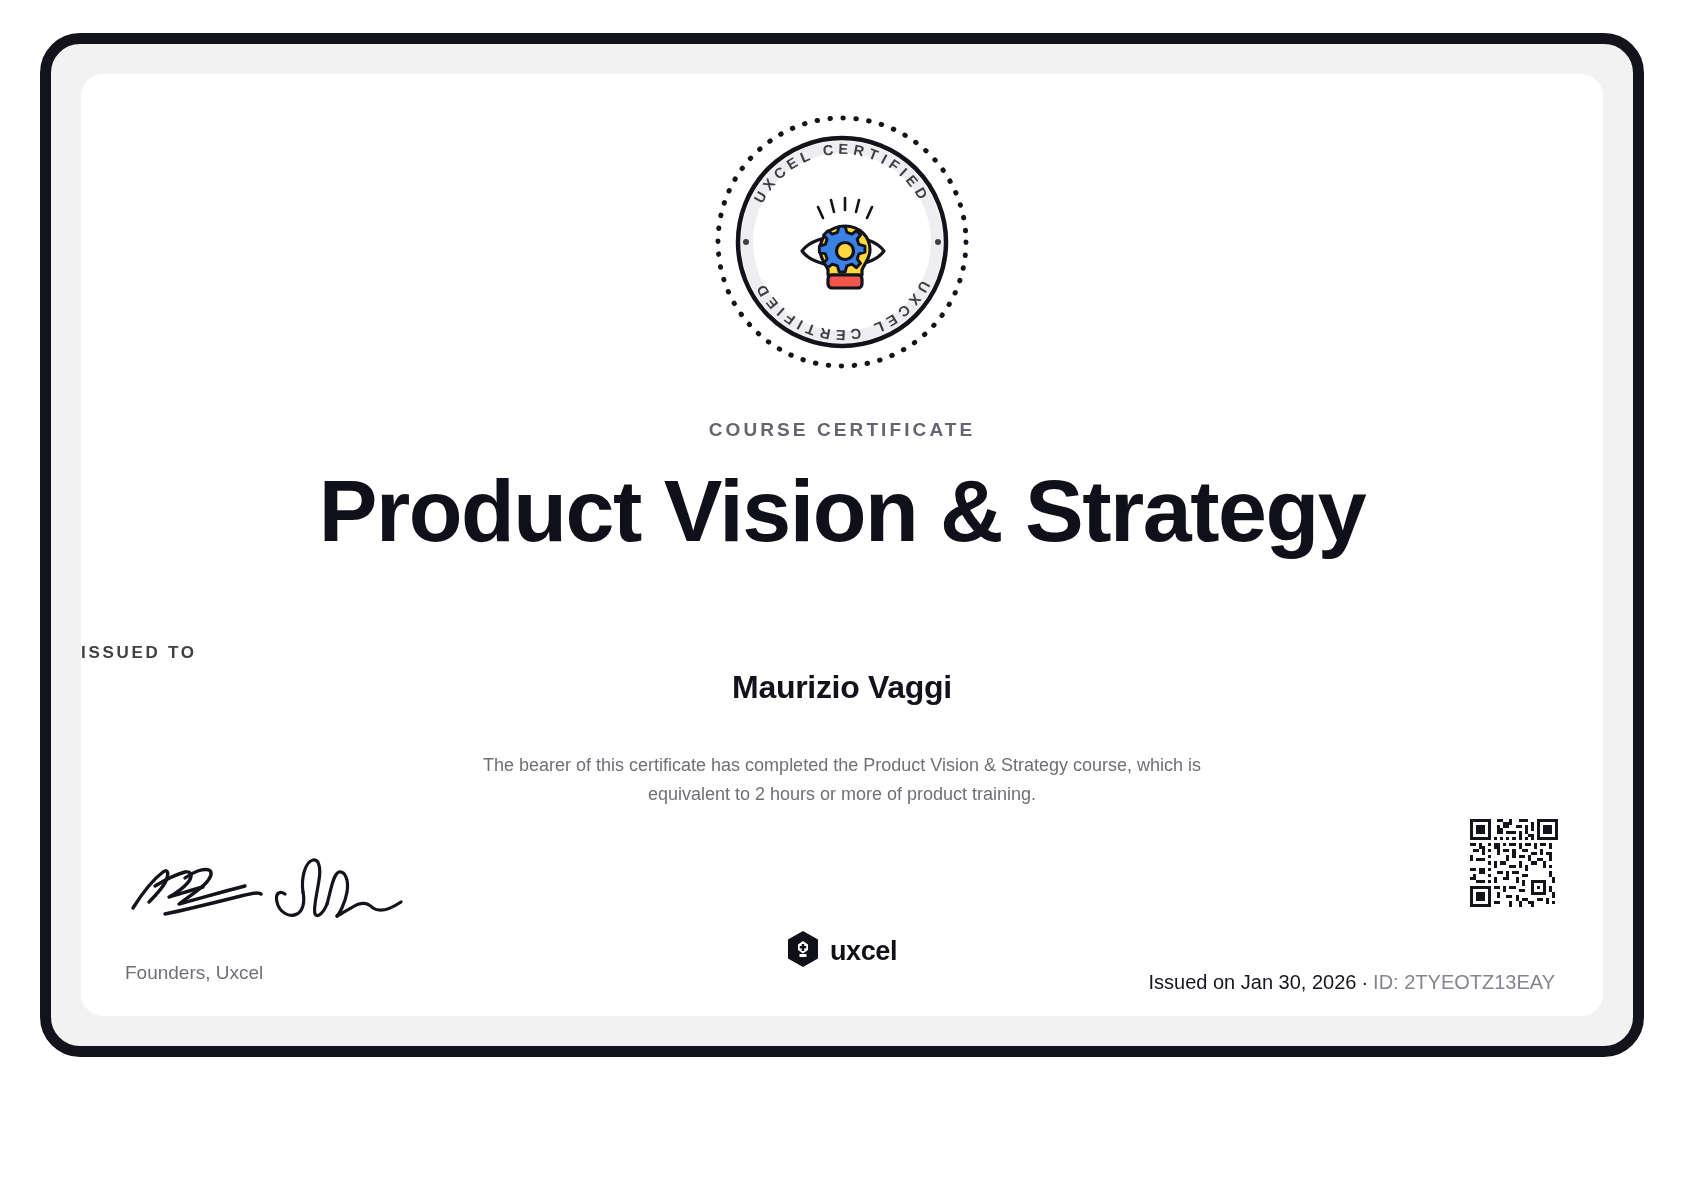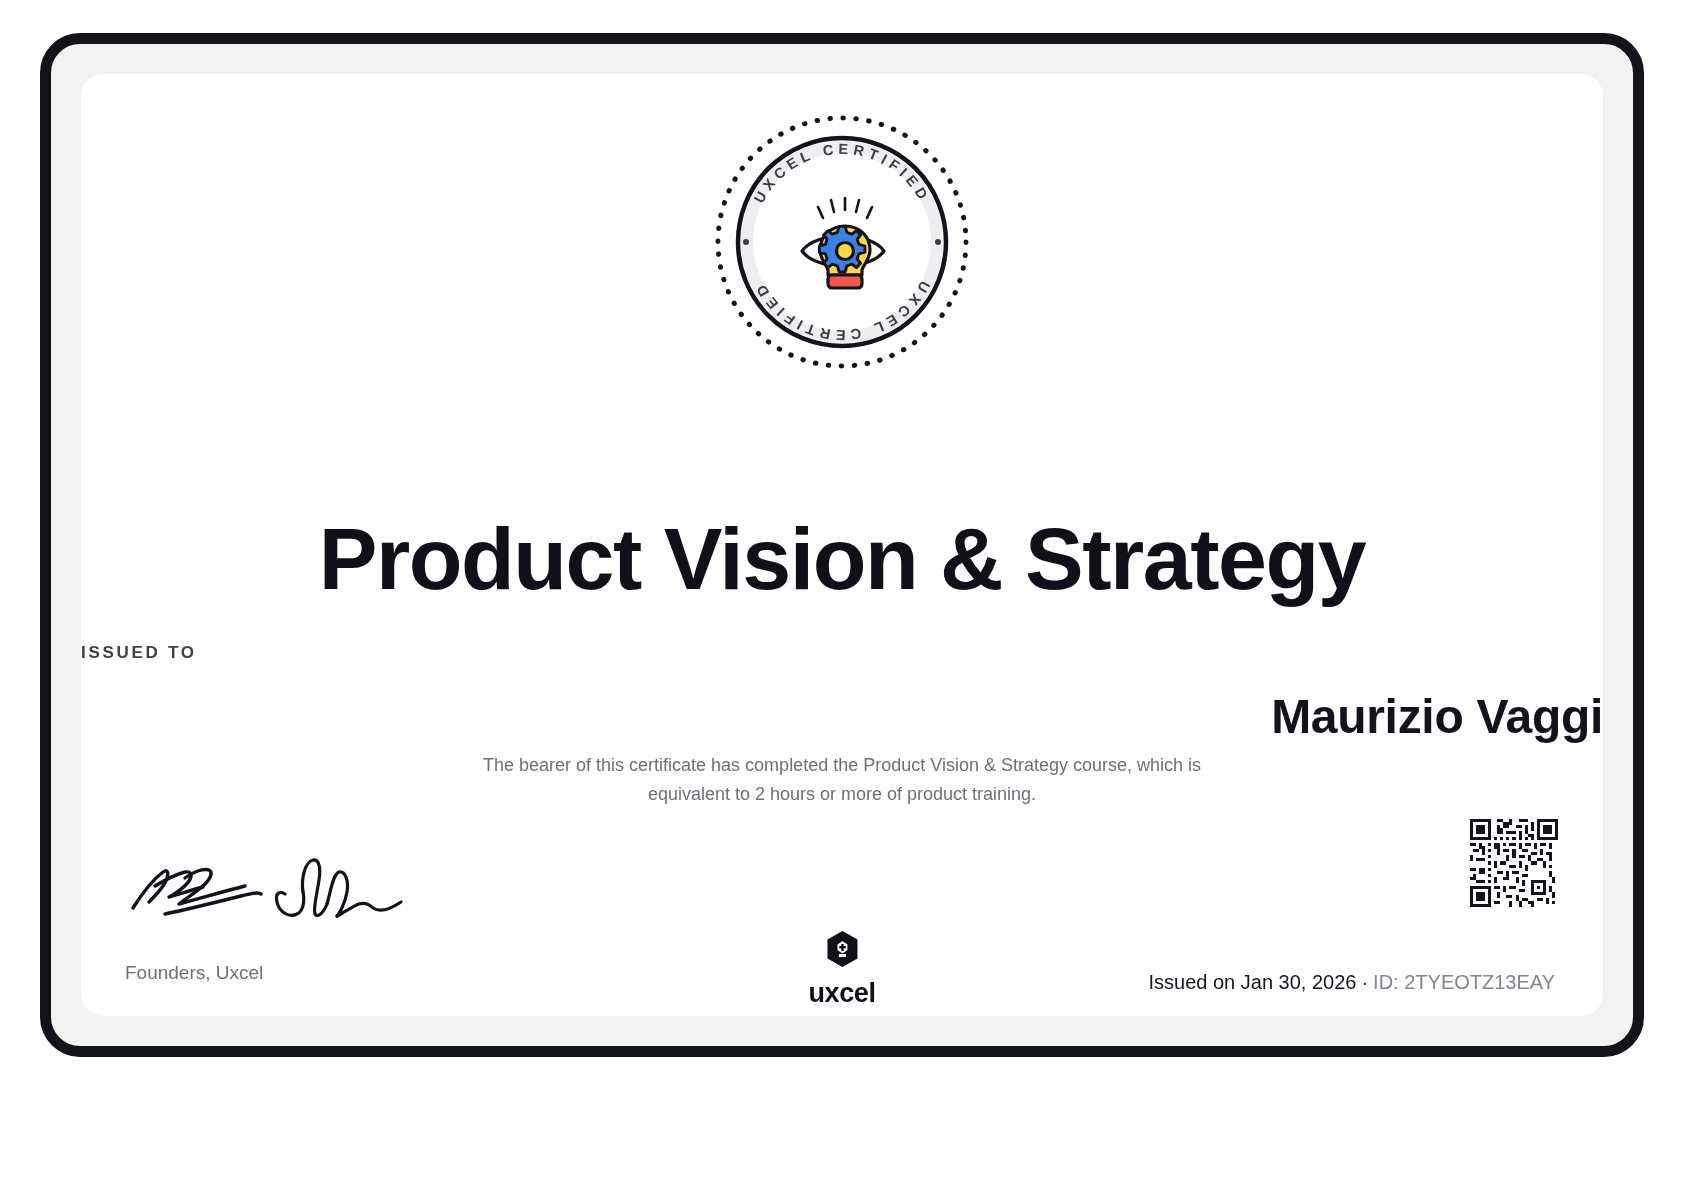--- a/index.html
+++ b/index.html
@@ -58,40 +58,39 @@
   .course-title {
     position: absolute;
     top: 385px;
     left: 0; right: 0;
     text-align: center;
     font-size: 88px;
     font-weight: bold;
     letter-spacing: -1.5px;
     color: #0f1019;
     line-height: 1.18;
-    margin-top: 48px;
   }
 
   .issued-to-label {
     position: absolute;
     top: 569px;
     left: 0; right: 0;
     text-align: left;
     font-size: 17px;
     font-weight: bold;
     letter-spacing: 2.7px;
     color: #404040;
   }
 
   .recipient-name {
     position: absolute;
-    top: 615px;
+    top: 595px;
     left: 0; right: 0;
-    text-align: right;
-    font-size: 48px;
+    text-align: center;
+    font-size: 32px;
     font-weight: bold;
     color: #12131d;
     letter-spacing: -0.3px;
   }
 
   .description {
     position: absolute;
     top: 677px;
     left: 50%;
     transform: translateX(-50%);
@@ -119,23 +118,22 @@
     font-size: 19px;
     color: #6f6f78;
   }
 
   .brand-logo {
     position: absolute;
     left: 50%;
     top: 857px;
     transform: translateX(-50%);
     display: flex;
-    align-items: center;
+    align-items: flex-end;
     gap: 11px;
-    flex-direction: column;
   }
   .brand-mark { display: block; }
   .brand-word {
     font-size: 27px;
     font-weight: bold;
     color: #101018;
     letter-spacing: -0.4px;
   }
 
   .issue-info {
@@ -211,20 +209,21 @@
                      L 144,160 L 139,156 L 133,158 L 131,165 L 124,165
                      L 122,158 L 116,156 L 111,160 L 106,155 L 110,150
                      L 108,144 L 101,142 L 101,135 L 108,133 L 110,127
                      L 106,122 L 111,117 L 116,121 L 122,119 L 124,112 L 131,112 Z" transform="translate(5,6) scale(0.86) translate(18,14)" fill="#3B82E6" stroke="#13131c" stroke-width="3.4" stroke-linejoin="round"></path>
             <circle cx="133" cy="139" r="8.5" fill="#FFD93D" stroke="#13131c" stroke-width="3.2"></circle>
           </g>
         </g>
       </svg>
     </div>
 
+    <div class="eyebrow">COURSE CERTIFICATE</div>
 
     <h1 class="course-title">Product Vision &amp; Strategy</h1>
 
     <div class="issued-to-label">ISSUED TO</div>
 
     <div class="recipient-name">Maurizio Vaggi</div>
 
     <p class="description">The bearer of this certificate has completed the Product Vision &amp; Strategy course, which is equivalent to 2 hours or more of product training.</p>
 
     <div class="signatures">

